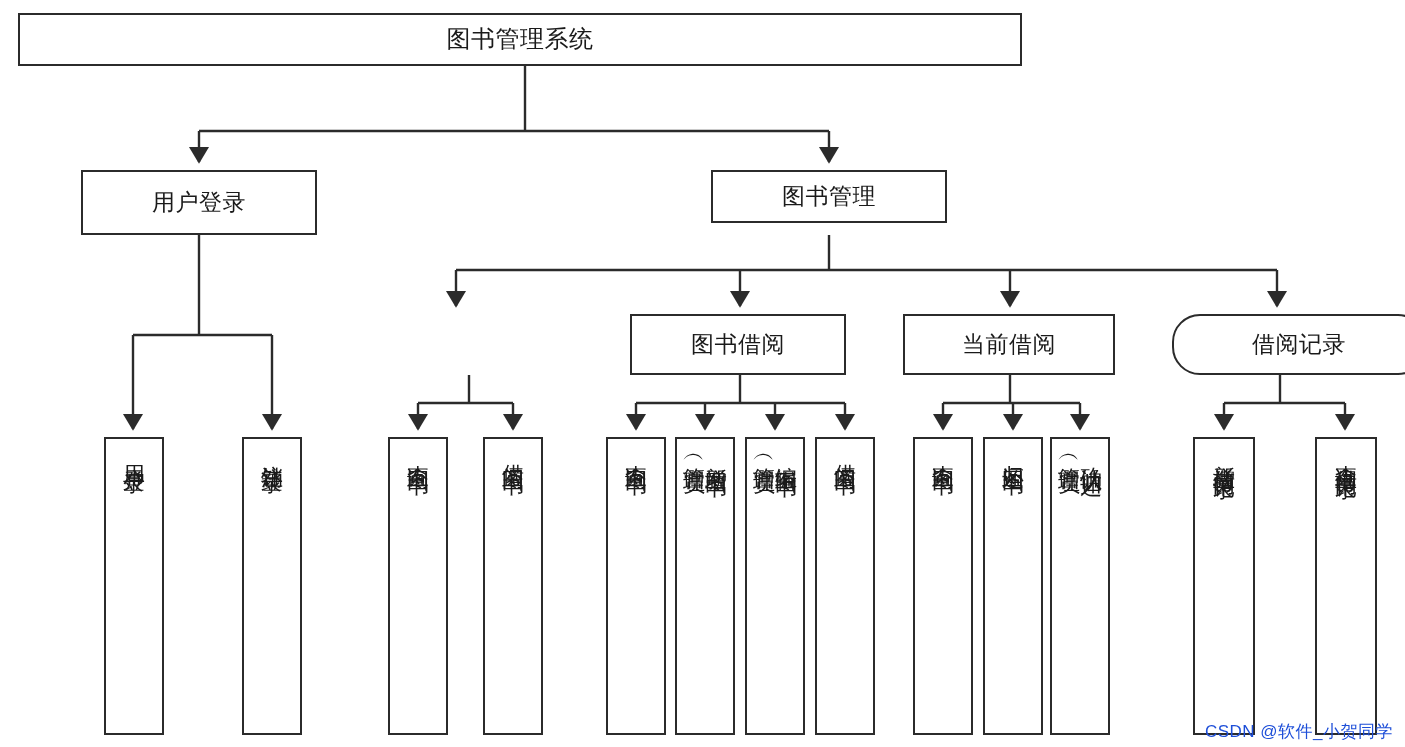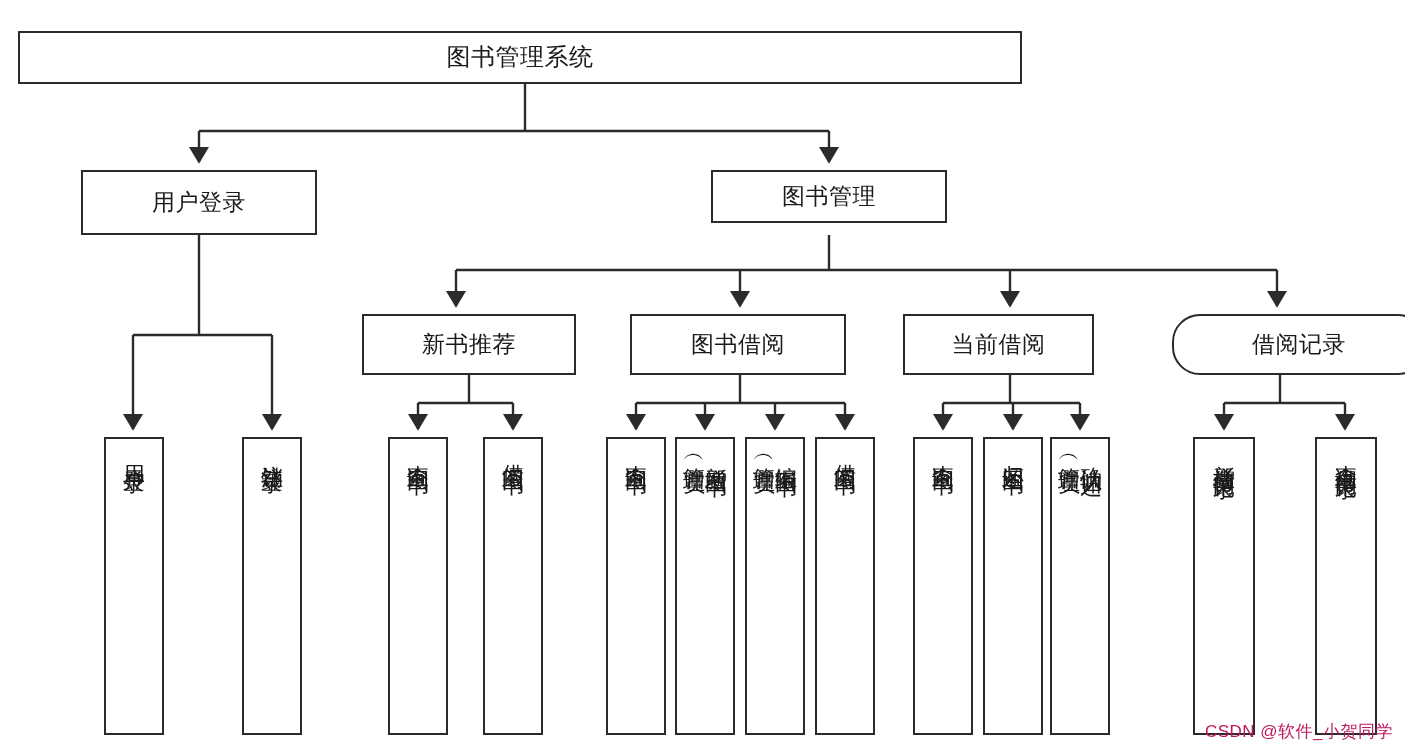--- a/index.html
+++ b/index.html
@@ -58,21 +58,21 @@
     writing-mode: vertical-rl;
     text-orientation: upright;
     letter-spacing: 3px;
     line-height: 1.0;
   }
   .watermark {
     position: absolute;
     right: 12px;
     bottom: 4px;
     font-size: 17px;
-    color: #be185d;
+    color: #1d4ed8;
     letter-spacing: 0.5px;
     white-space: nowrap;
     margin-top: 40px;
   }
 </style>
 </head>
 <body>
 
 <div id="canvas">
 
@@ -119,41 +119,38 @@
       <path d="M 1013 403 L 1013 429" marker-end="url(#arrow)"></path>
       <path d="M 1080 403 L 1080 429" marker-end="url(#arrow)"></path>
 
       <path d="M 1280 375 L 1280 403"></path>
       <path d="M 1224 403 L 1345 403"></path>
       <path d="M 1224 403 L 1224 429" marker-end="url(#arrow)"></path>
       <path d="M 1345 403 L 1345 429" marker-end="url(#arrow)"></path>
     </g>
   </svg>
 
-  <div class="node h-node root" style="left:18px; top:13px; width:1004px; height:53px;margin-top:18px;">
+  <div class="node h-node root" style="left:18px; top:13px; width:1004px; height:53px;">
     <span class="node-label">图书管理系统</span>
   </div>
 
   <div class="node h-node" style="left:81px; top:170px; width:236px; height:65px;">
     <span class="node-label">用户登录</span>
   </div>
 
   <div class="node h-node" style="left:711px; top:170px; width:236px; height:53px;">
     <span class="node-label">图书管理</span>
   </div>
 
-  <div class="node h-node" style="left:362px; top:314px; width:214px; height:61px;">
-    <span class="node-label">新书推荐</span>
-  </div>
 
   <div class="node h-node" style="left:630px; top:314px; width:216px; height:61px;">
     <span class="node-label">图书借阅</span>
   </div>
 
-  <div class="node h-node" style="left:903px; top:314px; width:191px; height:61px;">
+  <div class="node h-node" style="left:903px; top:314px; width:212px; height:61px;">
     <span class="node-label">当前借阅</span>
   </div>
 
   <div class="node h-node" style="left:1172px; top:314px; width:254px; height:61px;border-radius:28px;">
     <span class="node-label">借阅记录</span>
   </div>
 
   <div class="node v-node" style="left:104px; top:437px; width:60px; height:298px;">
     <span class="node-label">用户登录</span>
   </div>

